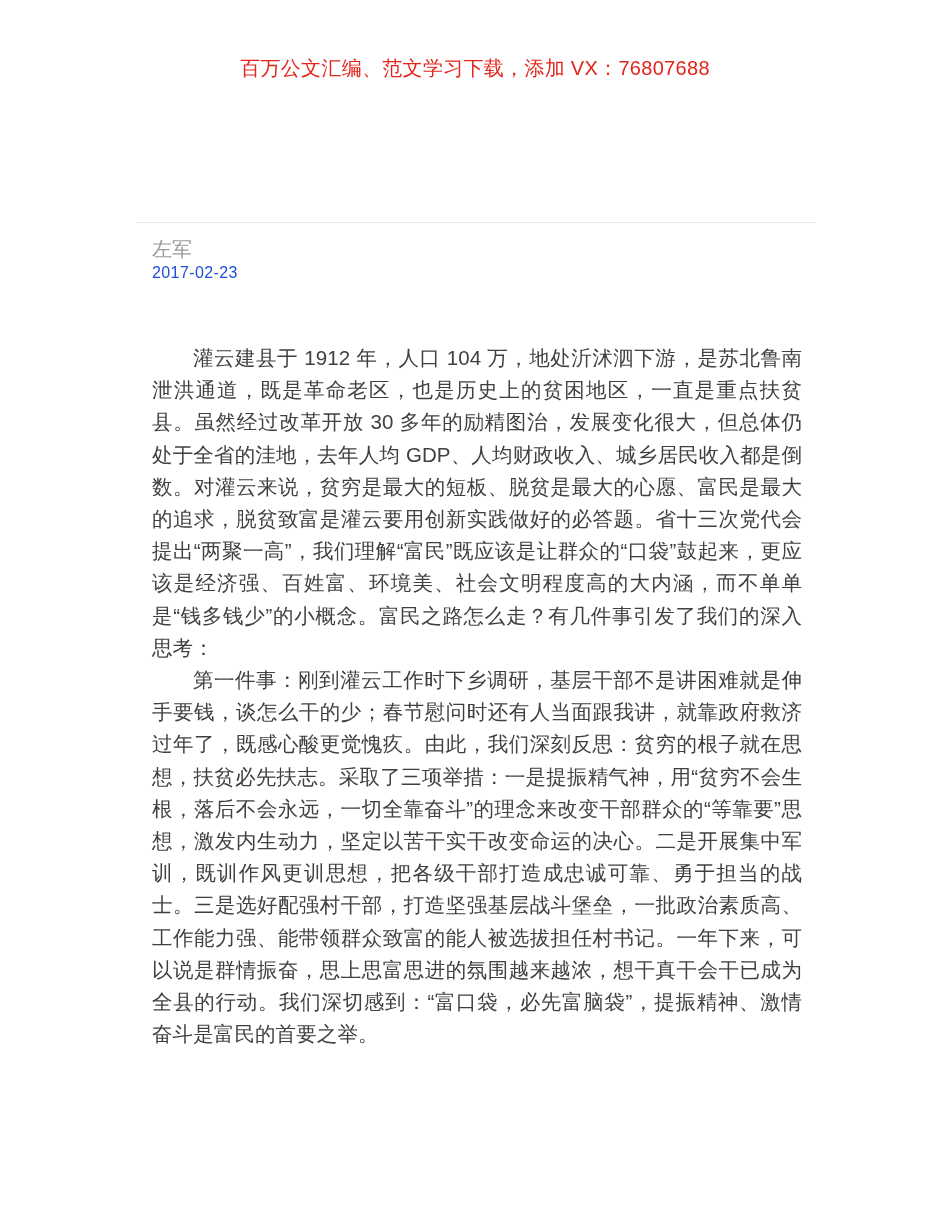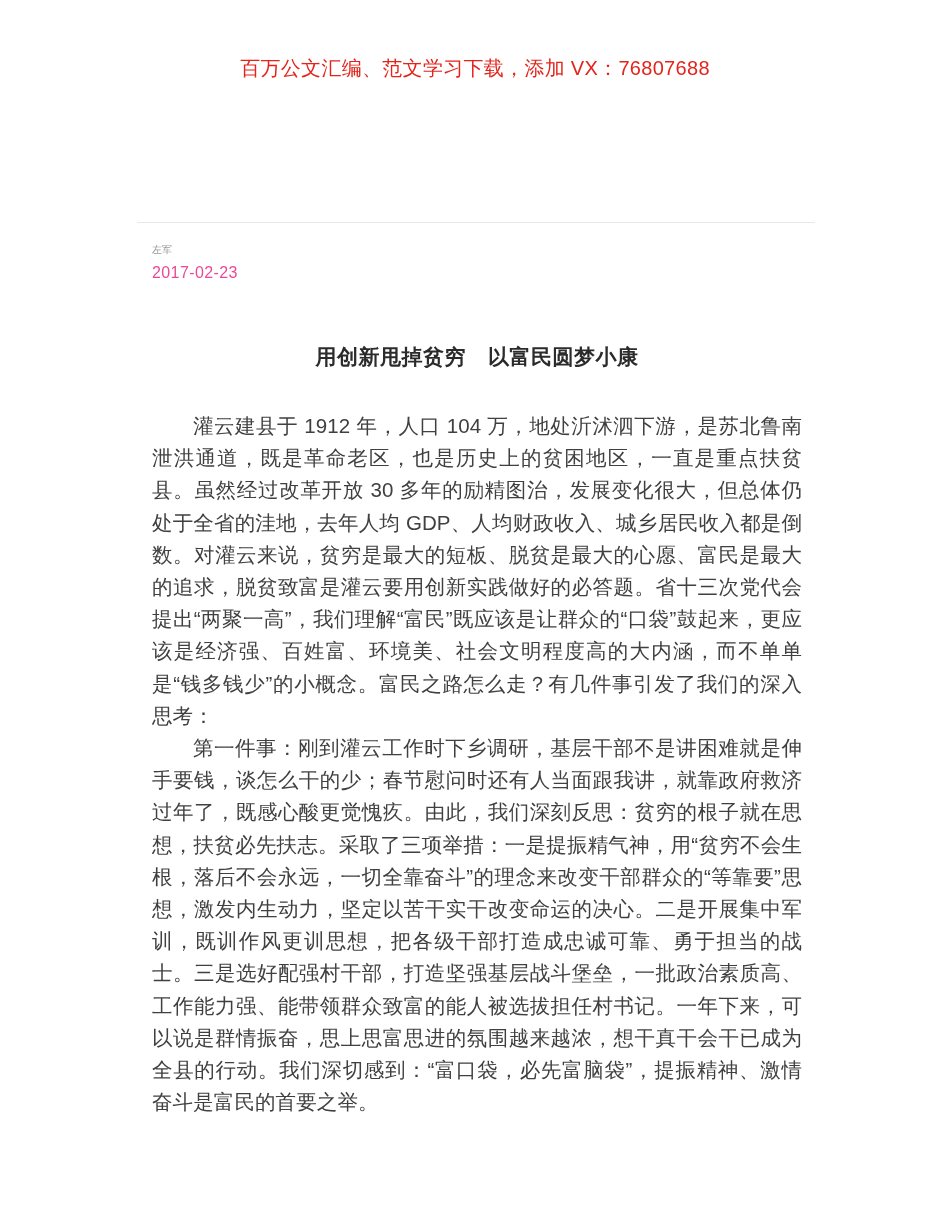--- a/index.html
+++ b/index.html
@@ -62,29 +62,29 @@
     height: 1px;
     background: #e8e8e8;
   }
 
   .meta-block {
     position: absolute;
     top: 238px;
     left: 152px;
   }
   .meta-author {
-    font-size: 10px;
+    font-size: 20px;
     line-height: 23px;
     color: #9a9a9a;
     margin: 0;
   }
   .meta-date {
     font-size: 16px;
     line-height: 24px;
-    color: #ec4899;
+    color: #1d4ed8;
     margin: 0;
     letter-spacing: 0.4px;
   }
 
   
   .article-body {
     position: absolute;
     top: 342px;
     left: 152px;
     width: 650px;
@@ -122,21 +122,18 @@
 
 
   <div class="header-divider"></div>
 
   <div class="meta-block">
     <p class="meta-author">左军</p>
     <p class="meta-date">2017-02-23</p>
   </div>
 
   <div class="article-body">
-    <h2 class="doc-heading">
-      <span>用创新甩掉贫穷</span><span class="gap"></span><span>以富民圆梦小康</span>
-    </h2>
 
     <p class="doc-para">灌云建县于 1912 年，人口 104 万，地处沂沭泗下游，是苏北鲁南泄洪通道，既是革命老区，也是历史上的贫困地区，一直是重点扶贫县。虽然经过改革开放 30 多年的励精图治，发展变化很大，但总体仍处于全省的洼地，去年人均 GDP、人均财政收入、城乡居民收入都是倒数。对灌云来说，贫穷是最大的短板、脱贫是最大的心愿、富民是最大的追求，脱贫致富是灌云要用创新实践做好的必答题。省十三次党代会提出“两聚一高”，我们理解“富民”既应该是让群众的“口袋”鼓起来，更应该是经济强、百姓富、环境美、社会文明程度高的大内涵，而不单单是“钱多钱少”的小概念。富民之路怎么走？有几件事引发了我们的深入思考：</p>
     <p class="doc-para">第一件事：刚到灌云工作时下乡调研，基层干部不是讲困难就是伸手要钱，谈怎么干的少；春节慰问时还有人当面跟我讲，就靠政府救济过年了，既感心酸更觉愧疚。由此，我们深刻反思：贫穷的根子就在思想，扶贫必先扶志。采取了三项举措：一是提振精气神，用“贫穷不会生根，落后不会永远，一切全靠奋斗”的理念来改变干部群众的“等靠要”思想，激发内生动力，坚定以苦干实干改变命运的决心。二是开展集中军训，既训作风更训思想，把各级干部打造成忠诚可靠、勇于担当的战士。三是选好配强村干部，打造坚强基层战斗堡垒，一批政治素质高、工作能力强、能带领群众致富的能人被选拔担任村书记。一年下来，可以说是群情振奋，思上思富思进的氛围越来越浓，想干真干会干已成为全县的行动。我们深切感到：“富口袋，必先富脑袋”，提振精神、激情奋斗是富民的首要之举。</p>
   </div>
 
 </div>
 
 </body></html>

